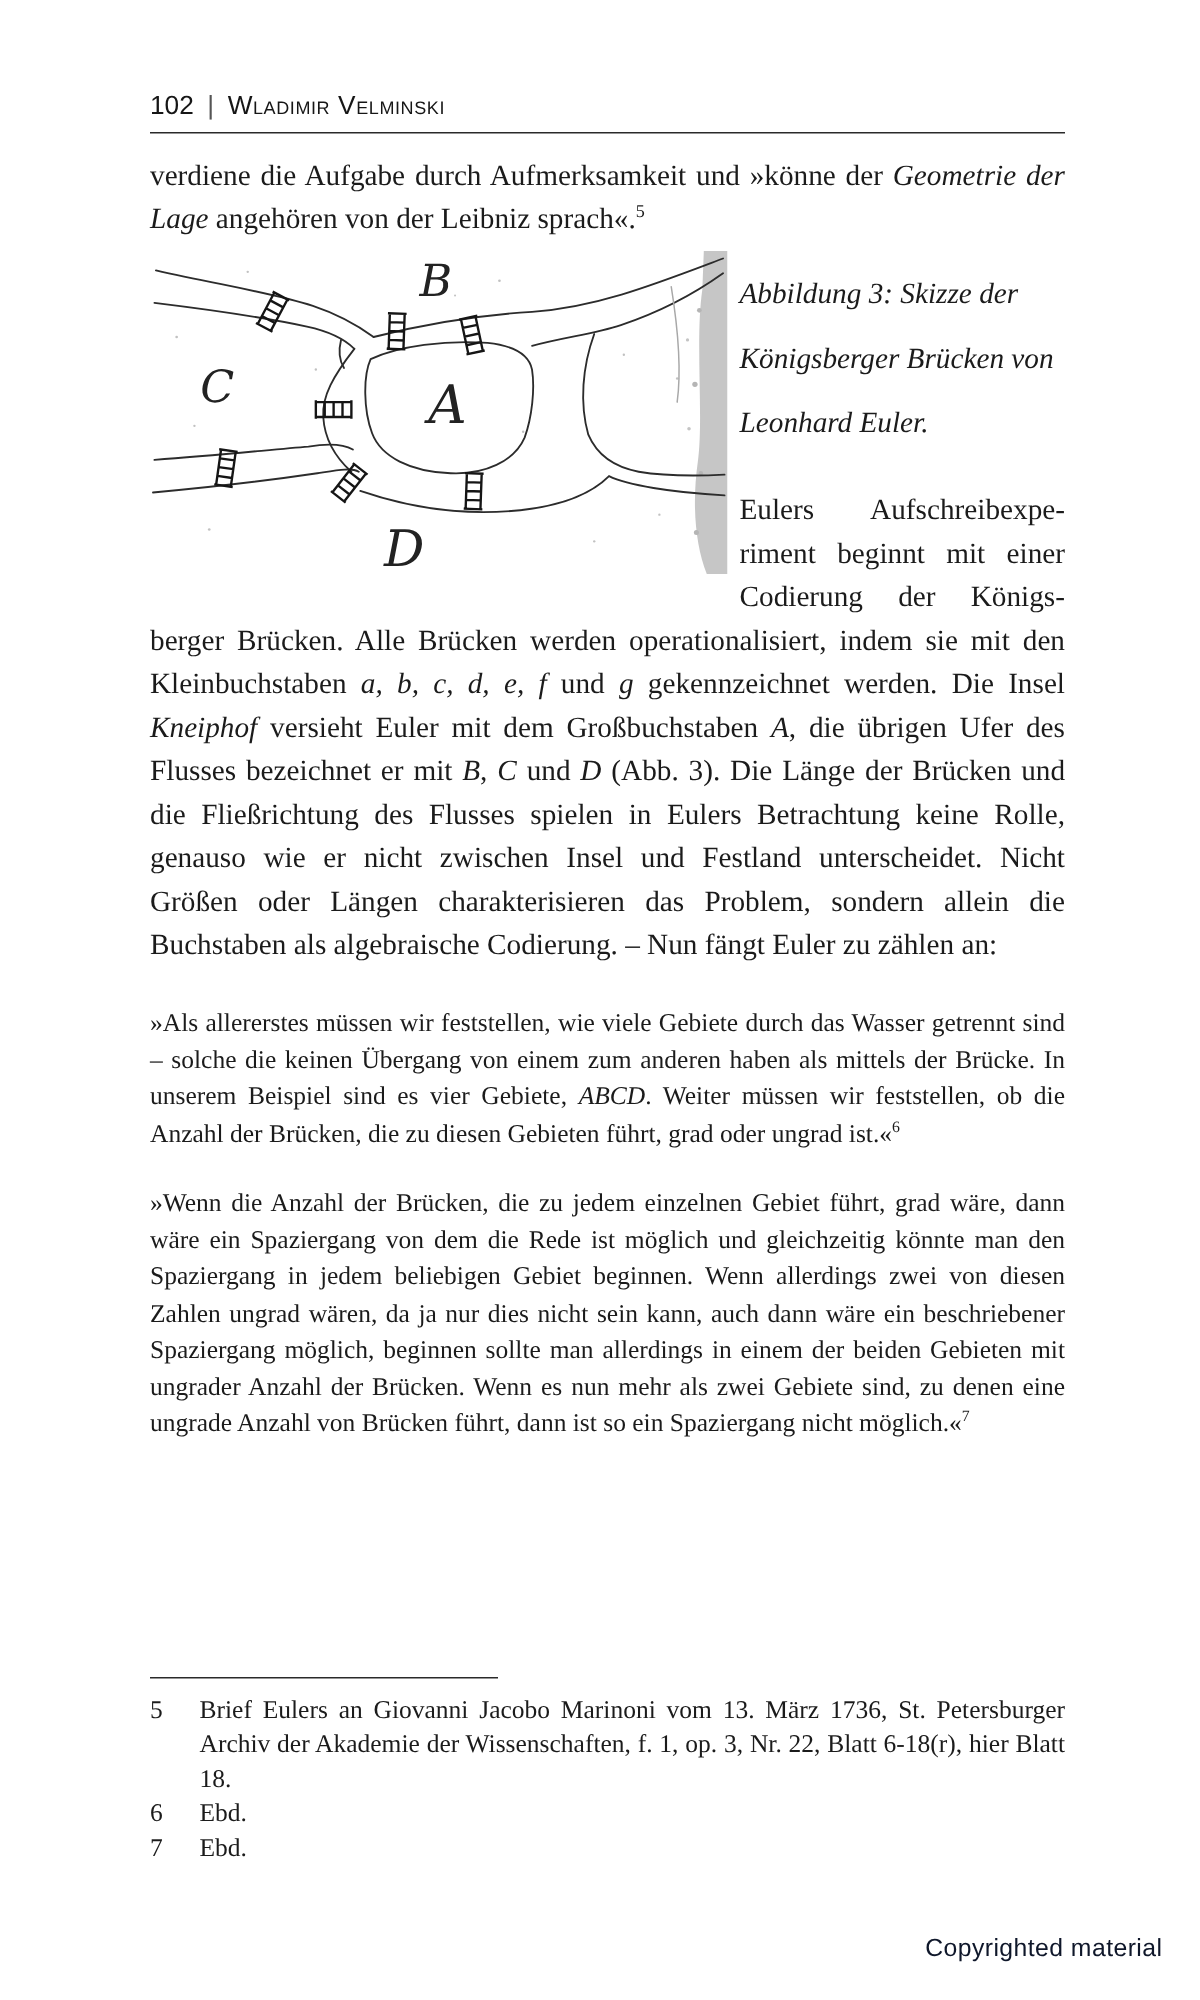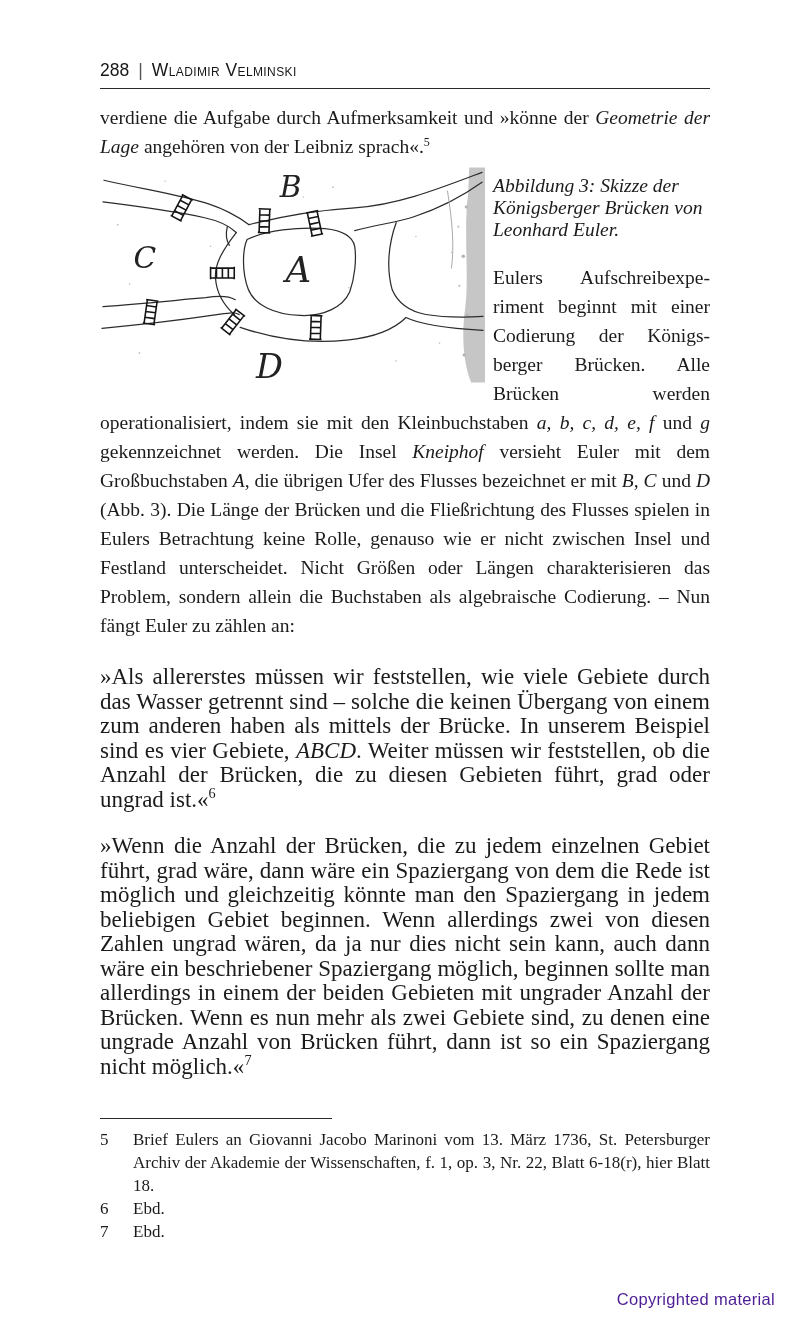--- a/index.html
+++ b/index.html
@@ -15,56 +15,56 @@
   .running-header .sep{margin:0 9px;color:#555;font-weight:300;}
   .running-header .author{font-variant:small-caps;letter-spacing:.4px;text-align:center;}
   .bodytext p{margin:0;}
   .bodytext{font-size:19.5px;line-height:29px;text-align:justify;}
   .p1{margin-top:14px !important;}
   .figure{
     float:left;width:385px;height:218px;margin:5px 8px 16px 0;
   }
   .figure svg{display:block;width:385px;height:218px;}
   .caption{
-    margin-top:14px !important;font-style:italic;font-size:19.5px;line-height:22px;
+    margin-top:14px !important;font-style:italic;font-size:19.5px;line-height:43px;
     text-align:left;
   }
   .p2{margin-top:22px !important;}
   .quote{
-    clear:both;font-size:23px;line-height:24.5px;text-align:justify;
+    clear:both;font-size:17px;line-height:24.5px;text-align:justify;
     margin:25px 0 0 !important;
   }
   .p3{margin-top:27px !important;}
   .q2{margin-top:22px !important;}
   sup{font-size:62%;line-height:0;vertical-align:super;}
   .footnotes{
     position:absolute;left:100px;top:1118px;width:610px;
     font-size:17px;line-height:23px;color:#1b1b1b;
   }
   .fn-rule{width:232px;border-top:1.4px solid #2a2a2a;height:0;margin-bottom:9px;}
   .fn-row{display:flex;}
   .fn-num{flex:0 0 33px;}
   .fn-text{flex:1;text-align:justify;}
   .watermark{
     position:absolute;top:1290px;right:25px;
     font-family:"Liberation Sans","DejaVu Sans",sans-serif;
-    font-size:16.5px;color:#4c1d95;letter-spacing:.3px;
+    font-size:16.5px;color:#0f172a;letter-spacing:.3px;
   }
   .sketch-letter{
     font-family:"DejaVu Serif",serif;font-style:italic;fill:#222;
   }
 </style>
 </head>
 <body>
 
 <div class="page">
   <div class="content">
 
     <div class="running-header">
-      <span>288</span><span class="sep">|</span><span class="author">Wladimir Velminski</span>
+      <span>102</span><span class="sep">|</span><span class="author">Wladimir Velminski</span>
     </div>
 
     <div class="bodytext">
       <p class="p1"><span>verdiene die Aufgabe durch Aufmerksamkeit und »könne der </span><span style="font-style: italic;">Geometrie der Lage</span><span> angehören von der Leibniz sprach«.</span><sup>5</sup></p>
 
       <div class="figure">
         <svg viewBox="0 0 390 218" xmlns="http://www.w3.org/2000/svg">
           <defs>
             <g id="lad">
               <path d="M0,0 L0,24 M10,0 L10,24 M-1.3,0 L11.3,0 M0,6 L10,6 M0,12 L10,12 M0,18 L10,18 M-1.3,24 L11.3,24" fill="none" stroke="#151515" stroke-width="1.6"></path>

